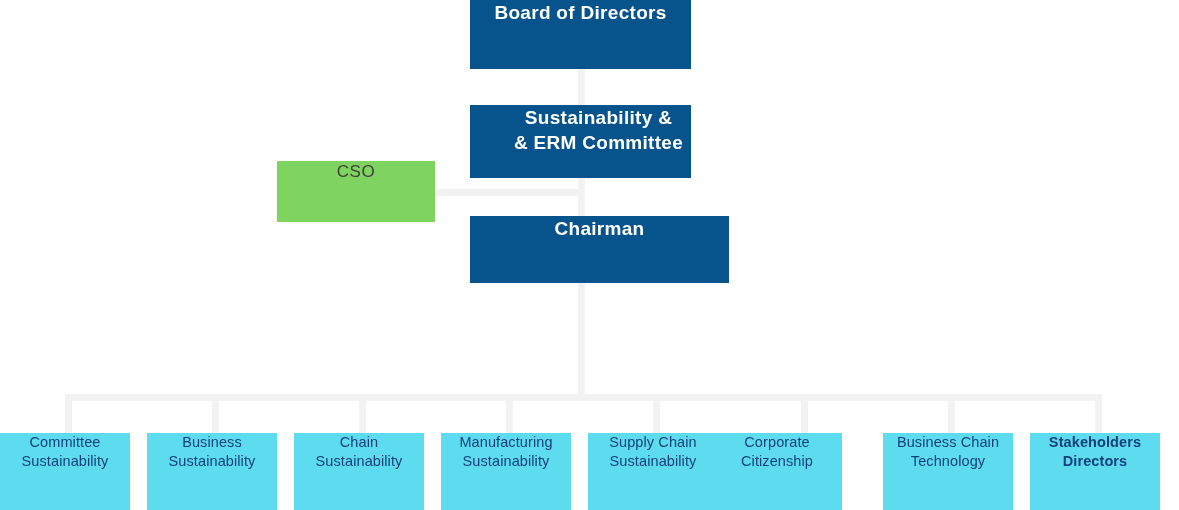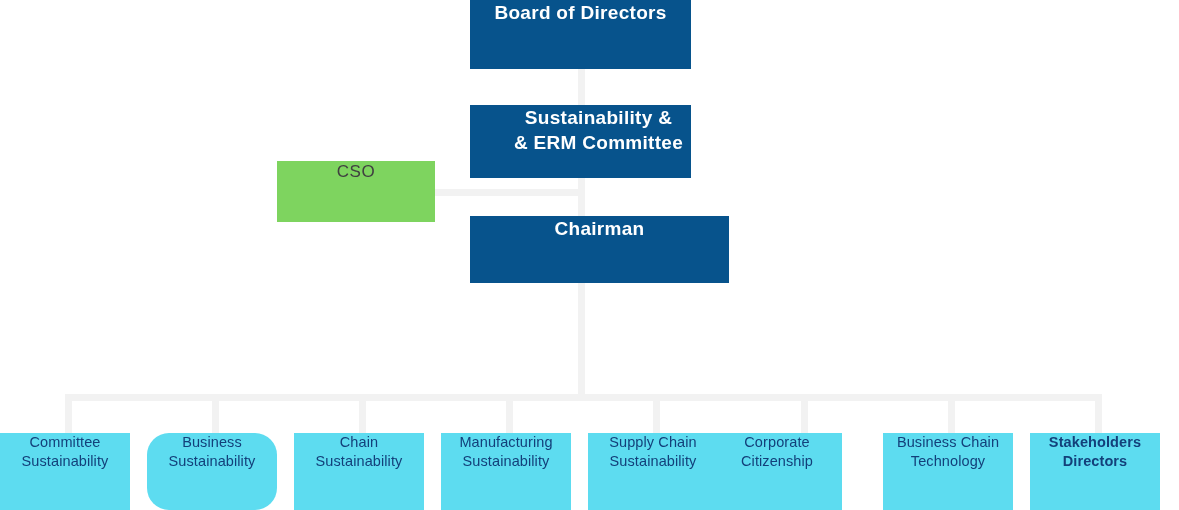--- a/index.html
+++ b/index.html
@@ -116,21 +116,21 @@
     <div class="drop" style="left: 801px;"></div>
     <div class="drop" style="left: 948px;"></div>
     <div class="drop" style="left: 1095px;"></div>
     <div id="leaf-host">
       <div class="node node-leaf" style="left: 0px;">
         <span>
           <span class="leaf-label">Committee</span>
           <span class="leaf-label">Sustainability</span>
         </span>
       </div>
-      <div class="node node-leaf" style="left: 147px; border-radius: 22px;">
+      <div class="node node-leaf" style="left: 147px;">
         <span>
           <span class="leaf-label">Business</span>
           <span class="leaf-label">Sustainability</span>
         </span>
       </div>
       <div class="node node-leaf" style="left: 294px;">
         <span>
           <span class="leaf-label">Chain</span>
           <span class="leaf-label">Sustainability</span>
         </span>

